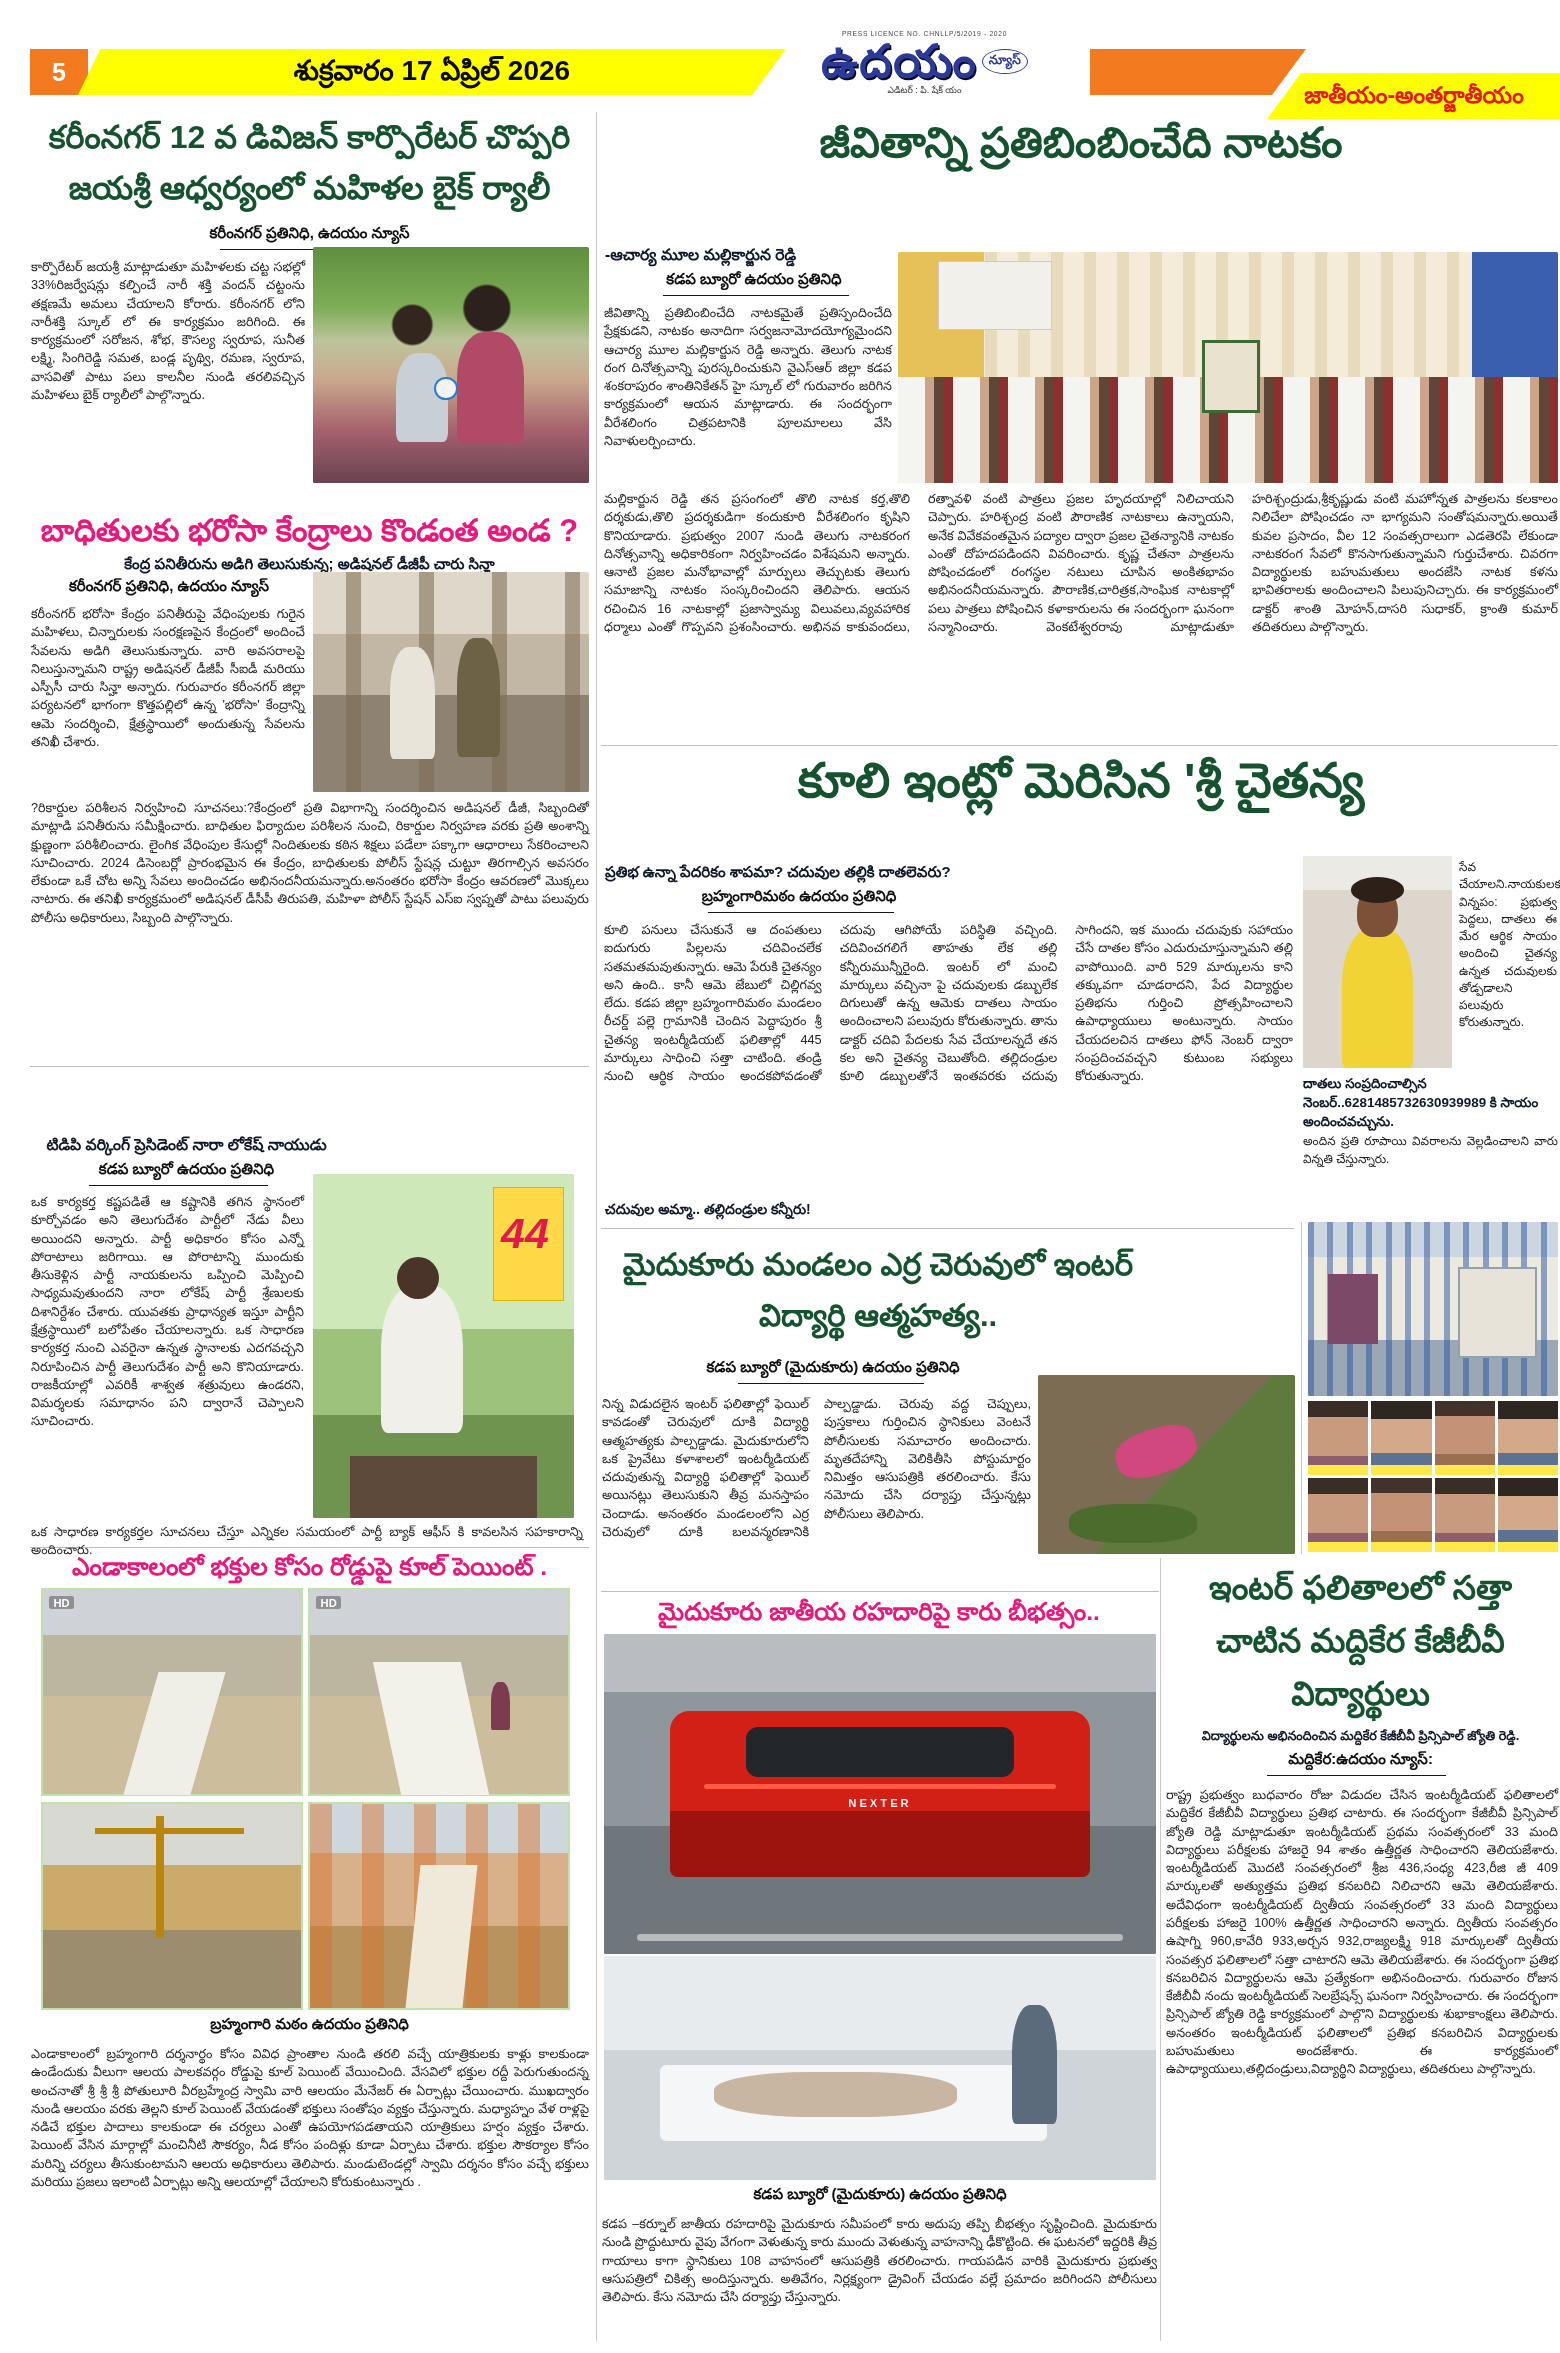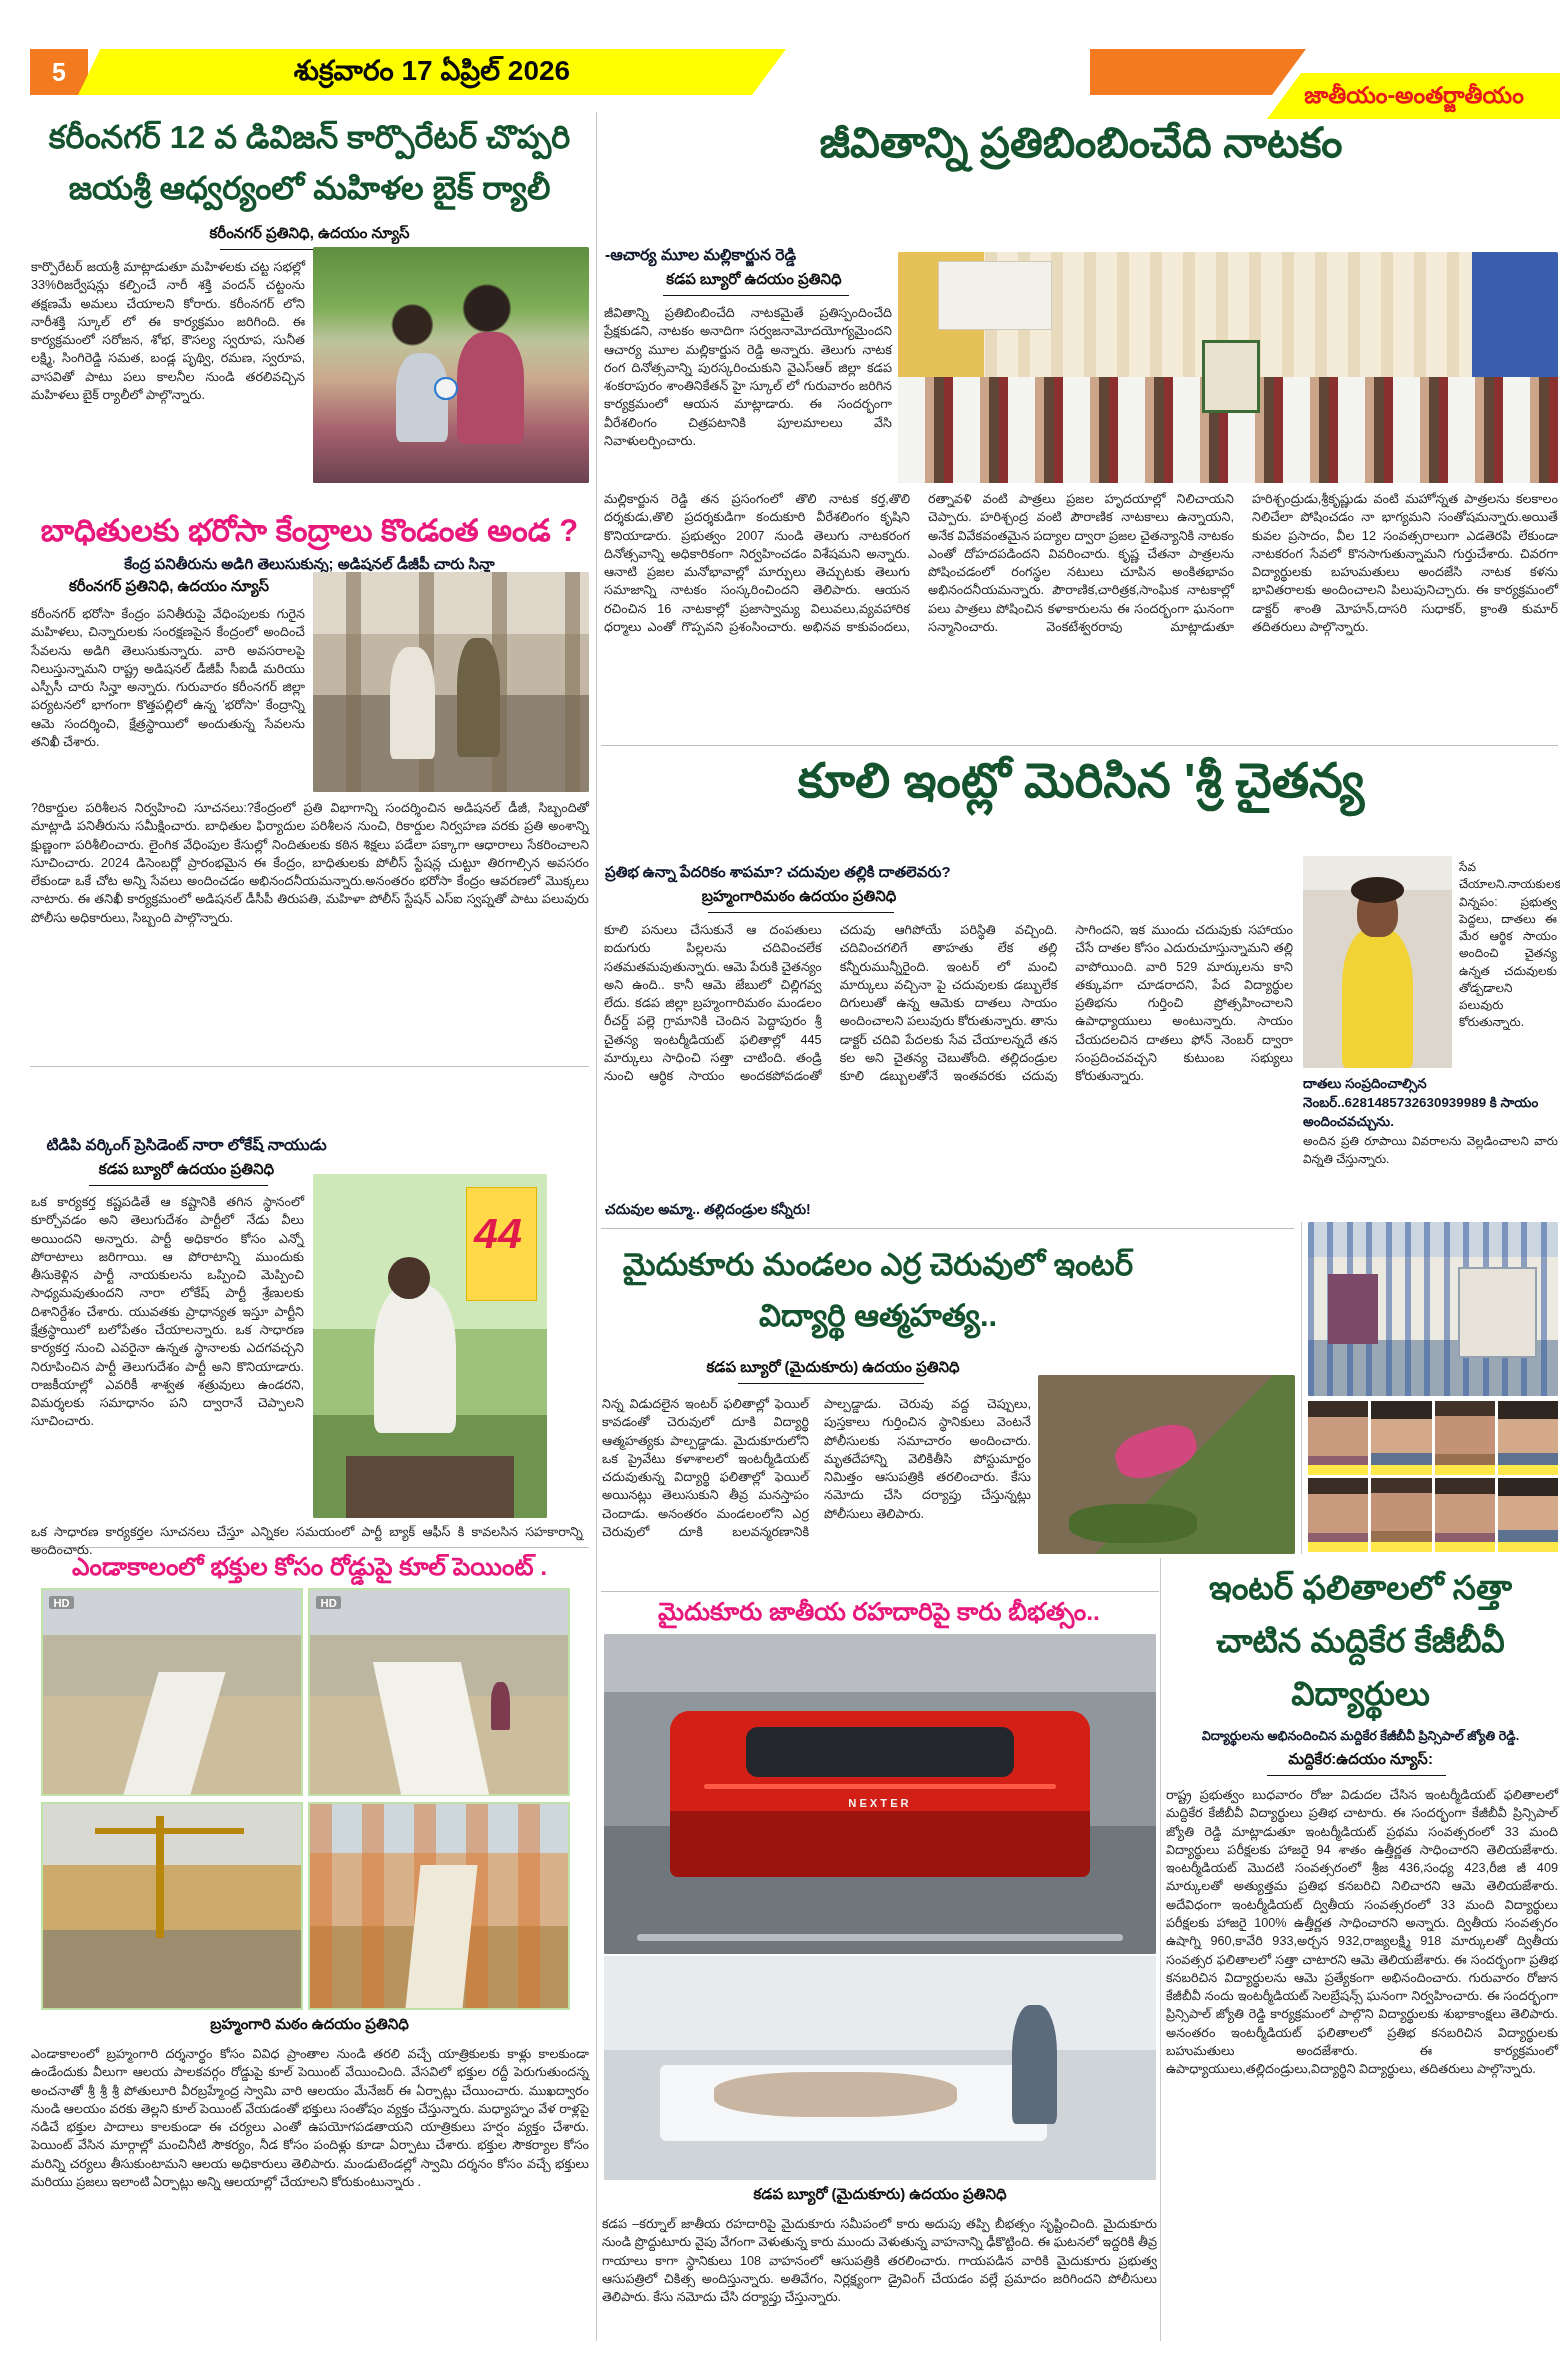--- a/index.html
+++ b/index.html
@@ -76,20 +76,28 @@
   <div class="abs orangeband" style="left:30px;top:49px;width:58px;height:46px;">
     <div class="pageno" style="margin-top:9px;">5</div>
   </div>
   <div class="abs yellowband" style="left:78px;top:49px;width:708px;height:46px;clip-path:polygon(22.4px 0,100% 0,calc(100% - 34px) 100%,0 100%);">
     <div class="datetxt" style="margin-top:6px;">శుక్రవారం 17 ఏప్రిల్ 2026</div>
   </div>
   <div class="abs orangeband" style="left:1090px;top:49px;width:216px;height:46px;clip-path:polygon(0 0,100% 0,calc(100% - 34px) 100%,0 100%);"></div>
   <div class="abs yellowband" style="left:1267px;top:49px;width:294px;height:46px;clip-path:polygon(34px 0,100% 0,100% 100%,0 100%);margin-top:24px;">
     <div class="bannertxt" style="margin-top:9px;">జాతీయం-అంతర్జాతీయం</div>
   </div>
+  <div class="abs" style="left:753px;top:30px;width:343px;height:88px;">
+    <div class="logo-lic">PRESS LICENCE NO. CHNLLP/5/2019 - 2020</div>
+    <div style="display:flex;align-items:center;justify-content:center;gap:4.5px;">
+      <span class="logo-main">ఉదయం</span>
+      <span class="logo-sub">న్యూస్</span>
+    </div>
+    <div class="logo-ed">ఎడిటర్ : పి. షేక్ యం</div>
+  </div>
 
   <div class="vline" style="left:596px;top:112px;height:2229px;"></div>
   <div class="hline" style="left:601px;top:745px;width:957px;"></div>
   <div class="hline" style="left:601px;top:1228px;width:693px;"></div>
   <div class="hline" style="left:30px;top:1066px;width:559px;"></div>
   <div class="hline" style="left:30px;top:1547px;width:559px;"></div>
   <div class="vline" style="left:1301px;top:1222px;height:332px;"></div>
   <div class="vline" style="left:1160px;top:1558px;height:783px;"></div>
   <div class="hline" style="left:601px;top:1591px;width:558px;"></div>
 
@@ -121,21 +129,21 @@
   <div class="ph ph-police" style="left:313px;top:572px;width:276px;height:220px;">
     <div class="blob" style="left:28%;top:34%;width:45px;height:112px;background:#e9e4da;border-radius:40% 40% 8% 8%;"></div>
     <div class="blob" style="left:52%;top:30%;width:43px;height:119px;background:#6d6246;border-radius:40% 40% 8% 8%;"></div>
   </div>
   <div class="abs body" style="left:31px;top:605px;width:274px;height:188px;">కరీంనగర్ భరోసా కేంద్రం పనితీరుపై వేధింపులకు గురైన మహిళలు, చిన్నారులకు సంరక్షణపైన కేంద్రంలో అందించే సేవలను అడిగి తెలుసుకున్నారు. వారి అవసరాలపై నిలుస్తున్నామని రాష్ట్ర అడిషనల్ డీజీపీ సీఐడీ మరియు ఎస్పీసీ చారు సిన్హా అన్నారు. గురువారం కరీంనగర్ జిల్లా పర్యటనలో భాగంగా కొత్తపల్లిలో ఉన్న 'భరోసా' కేంద్రాన్ని ఆమె సందర్శించి, క్షేత్రస్థాయిలో అందుతున్న సేవలను తనిఖీ చేశారు.</div>
   <div class="abs body" style="left:31px;top:799px;width:558px;height:262px;">?రికార్డుల పరిశీలన నిర్వహించి సూచనలు:?కేంద్రంలో ప్రతి విభాగాన్ని సందర్శించిన అడిషనల్ డీజీ, సిబ్బందితో మాట్లాడి పనితీరును సమీక్షించారు. బాధితుల ఫిర్యాదుల పరిశీలన నుంచి, రికార్డుల నిర్వహణ వరకు ప్రతి అంశాన్ని క్షుణ్ణంగా పరిశీలించారు. లైంగిక వేధింపుల కేసుల్లో నిందితులకు కఠిన శిక్షలు పడేలా పక్కాగా ఆధారాలు సేకరించాలని సూచించారు. 2024 డిసెంబర్లో ప్రారంభమైన ఈ కేంద్రం, బాధితులకు పోలీస్ స్టేషన్ల చుట్టూ తిరగాల్సిన అవసరం లేకుండా ఒకే చోట అన్ని సేవలు అందించడం అభినందనీయమన్నారు.అనంతరం భరోసా కేంద్రం ఆవరణలో మొక్కలు నాటారు. ఈ తనిఖీ కార్యక్రమంలో అడిషనల్ డీసీపీ తిరుపతి, మహిళా పోలీస్ స్టేషన్ ఎస్ఐ స్వప్నతో పాటు పలువురు పోలీసు అధికారులు, సిబ్బంది పాల్గొన్నారు.</div>
 
   <div class="abs kicker" style="left:30px;top:1136px;width:559px;text-align:left;padding-left:16.4px;">టిడిపి వర్కింగ్ ప్రెసిడెంట్ నారా లోకేష్ నాయుడు</div>
   <div class="abs byline" style="left:30px;top:1160px;width:313px;">కడప బ్యూరో ఉదయం ప్రతినిధి</div>
   <div class="brule" style="left:89px;top:1185px;width:179px;"></div>
-  <div class="ph ph-lokesh" style="left:313px;top:1174px;width:234px;height:344px;">
+  <div class="ph ph-lokesh" style="left:313px;top:1174px;width:261px;height:344px;">
     <div class="flag44">
         <span>44</span>
       </div>
     <div class="blob" style="left:26%;top:32%;width:82px;height:149px;background:#f0efe9;border-radius:42% 42% 8% 8%;"></div>
     <div class="blob" style="left:32%;top:24%;width:42px;height:42px;background:#4a3328;border-radius:50%;"></div>
     <div class="blob" style="left:14%;bottom:0;width:72%;height:18%;background:#5d4a3a;"></div>
   </div>
   <div class="abs body" style="left:31px;top:1193px;width:273px;height:326px;">ఒక కార్యకర్త కష్టపడితే ఆ కష్టానికి తగిన స్థానంలో కూర్చోవడం అని తెలుగుదేశం పార్టీలో నేడు వీలు అయిందని అన్నారు. పార్టీ అధికారం కోసం ఎన్నో పోరాటాలు జరిగాయి. ఆ పోరాటాన్ని ముందుకు తీసుకెళ్లిన పార్టీ నాయకులను ఒప్పించి మెప్పించి సాధ్యమవుతుందని నారా లోకేష్ పార్టీ శ్రేణులకు దిశానిర్దేశం చేశారు. యువతకు ప్రాధాన్యత ఇస్తూ పార్టీని క్షేత్రస్థాయిలో బలోపేతం చేయాలన్నారు. ఒక సాధారణ కార్యకర్త నుంచి ఎవరైనా ఉన్నత స్థానాలకు ఎదగవచ్చని నిరూపించిన పార్టీ తెలుగుదేశం పార్టీ అని కొనియాడారు. రాజకీయాల్లో ఎవరికీ శాశ్వత శత్రువులు ఉండరని, విమర్శలకు సమాధానం పని ద్వారానే చెప్పాలని సూచించారు.</div>
   <div class="abs hl pinktxt" style="left:30px;top:1553px;width:559px;font-size:24.6px;">ఎండాకాలంలో భక్తుల కోసం రోడ్డుపై కూల్ పెయింట్ .</div>
 

